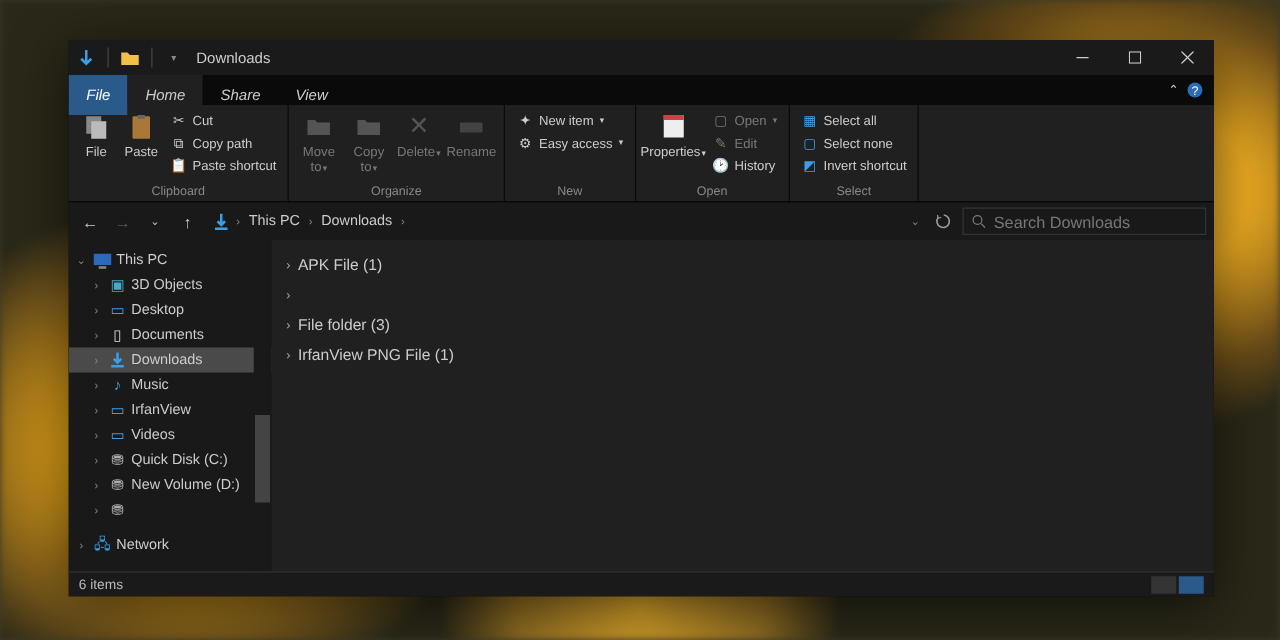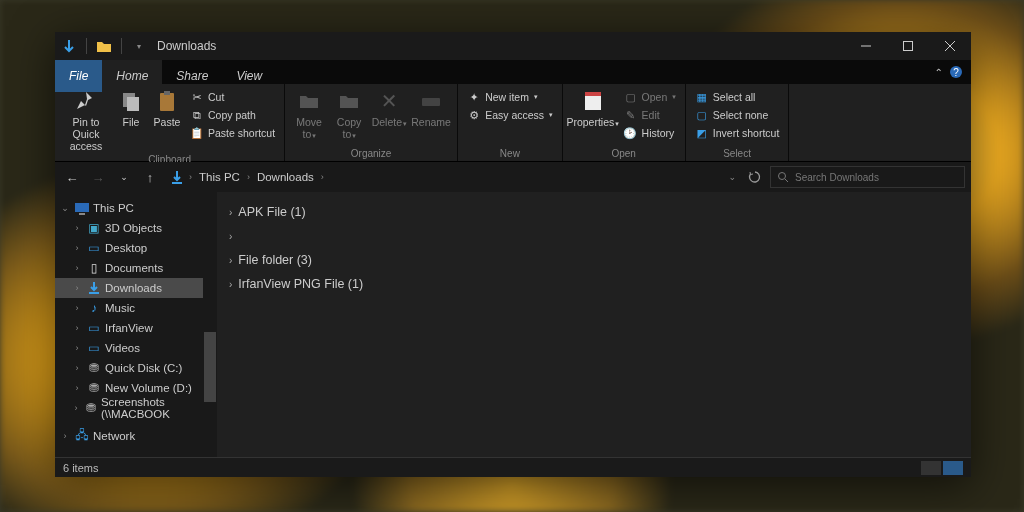--- a/index.html
+++ b/index.html
@@ -29,21 +29,21 @@
 .smallbtn { display:flex; align-items:center; gap:4px; font-size:10.5px; color:#ccc; padding:2px 4px; line-height:14px; white-space:nowrap; }
 .smallbtn-icon { width:14px; height:14px; display:inline-flex; align-items:center; justify-content:center; font-size:11px; }
 .caret { font-size:7px; margin-left:1px; }
 .addrbar { height:30px; background:#191919; display:flex; align-items:center; padding:0 6px; gap:4px; }
 .navbtn { width:22px; height:22px; display:flex; align-items:center; justify-content:center; color:#ccc; font-size:13px; }
 .navbtn.disabled { color:#555; }
 .pathbox { flex:1; display:flex; align-items:center; height:22px; gap:2px; color:#ccc; font-size:11.5px; padding:0 4px; }
 .pathseg { padding:0 3px; }
 .pathsep { color:#888; font-size:9px; padding:0 2px; }
 .refreshbtn { width:22px; height:22px; display:flex; align-items:center; justify-content:center; color:#999; }
-.searchbox { width:195px; height:22px; background:#191919; border:1px solid #333; display:flex; align-items:center; padding:0 6px; gap:6px; color:#777; font-size:10px; }
+.searchbox { width:195px; height:22px; background:#191919; border:1px solid #333; display:flex; align-items:center; padding:0 6px; gap:6px; color:#777; font-size:13px; }
 .content { flex:1; display:flex; background:#191919; overflow:hidden; }
 .sidebar { width:162px; background:#191919; display:flex; flex-direction:column; font-size:11.5px; color:#ccc; padding-top:6px; position:relative; }
 .sidescroll { position:absolute; right:0; top:0; bottom:0; width:14px; background:#191919; }
 .sidescroll-thumb { position:absolute; right:1px; top:140px; width:12px; height:70px; background:#444; }
 .treeitem { display:flex; align-items:center; height:20px; gap:3px; padding-left:4px; }
 .treeitem.level1 { padding-left:16px; }
 .treeitem.selected { background:#4a4a4a; }
 .tree-exp { width:12px; font-size:9px; color:#888; text-align:center; }
 .tree-icon { width:16px; height:16px; display:inline-flex; align-items:center; justify-content:center; font-size:12px; }
 .filearea { flex:1; background:#202020; padding:8px 12px; color:#ccc; font-size:12.5px; }
@@ -109,28 +109,20 @@
             <circle cx="7" cy="7" r="6" fill="#2a6ab8"></circle>
             <text x="7" y="11" font-size="10" fill="#fff" text-anchor="middle">?</text>
           </svg>
         </span>
     </div>
   </div>
 
   <div class="ribbon">
     <div class="ribgroup">
       <div class="ribgroup-body">
-        <div class="bigbtn" style="width:52px">
-          <span class="bigbtn-icon">
-              <svg width="22" height="22">
-                <path d="M11 2 L17 8 L13 10 L11 16 L6 11 L2 19 L10 15 L12 9 Z" fill="#ccc"></path>
-              </svg>
-            </span>
-          <span>Pin to Quick access</span>
-        </div>
         <div class="bigbtn" style="width:34px">
           <span class="bigbtn-icon">
               <svg width="22" height="22">
                 <rect x="3" y="3" width="12" height="14" fill="#888"></rect>
                 <rect x="7" y="7" width="12" height="14" fill="#bbb"></rect>
               </svg>
             </span>
           <span>File</span>
         </div>
         <div class="bigbtn" style="width:34px">
@@ -358,21 +350,20 @@
           <span>Quick Disk (C:)</span>
         </div>
       <div class="treeitem level1">
           <span class="tree-exp">›</span>
           <span class="tree-icon" style="color:#aaa">⛃</span>
           <span>New Volume (D:)</span>
         </div>
       <div class="treeitem level1">
           <span class="tree-exp">›</span>
           <span class="tree-icon" style="color:#aaa">⛃</span>
-          <span>Screenshots (\\MACBOOK</span>
         </div>
       <div style="height:8px"></div>
       <div class="treeitem">
           <span class="tree-exp">›</span>
           <span class="tree-icon" style="color:#3a9fe8">🖧</span>
           <span>Network</span>
         </div>
       <div class="sidescroll">
           <div class="sidescroll-thumb"></div>
         </div>

